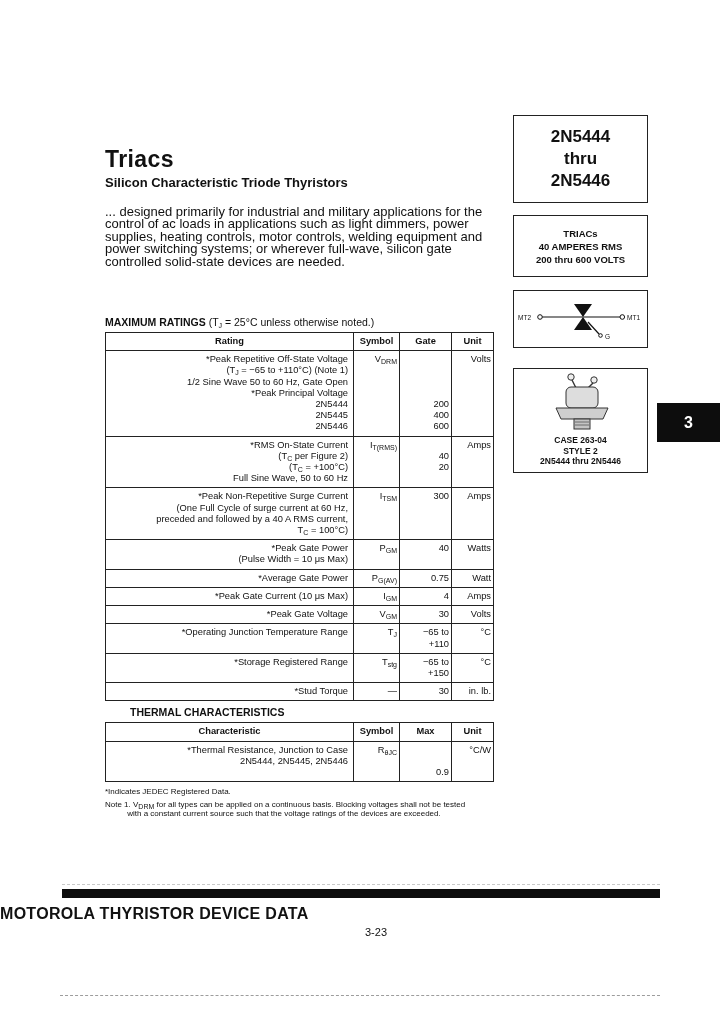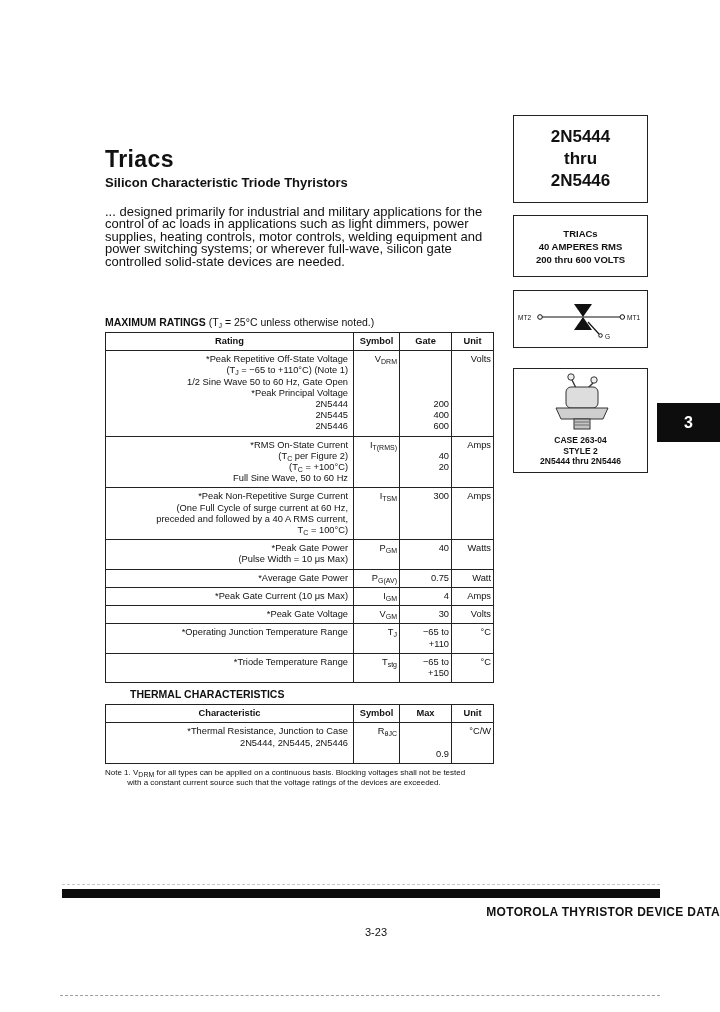--- a/index.html
+++ b/index.html
@@ -40,22 +40,22 @@
   .case-box{height:105px;margin-top:20px;padding-top:2px;}
   .case-line{font-weight:bold;font-size:8.5px;line-height:10.5px;}
 
   .chapter-tab{position:absolute;left:657px;top:403px;width:63px;height:39px;background:#0d0d0d;
                color:#fff;display:flex;align-items:center;justify-content:center;
                font-size:16px;font-weight:bold;}
 
   
   .dash-top{position:absolute;top:884px;left:62px;width:598px;border-top:1px dashed #c9c9c9;}
   .footer-bar{position:absolute;top:889px;left:62px;width:598px;height:9px;background:#0d0d0d;}
-  .footer-title{position:absolute;top:905px;left:0;width:720px;text-align:right;
-                font-size:12px;font-weight:bold;letter-spacing:0.3px;}
+  .footer-title{position:absolute;top:905px;left:0;width:720px;text-align:left;
+                font-size:16px;font-weight:bold;letter-spacing:0.3px;}
   .footer-page{position:absolute;top:926px;left:16px;width:720px;text-align:center;font-size:11px;}
   .dash-bottom{position:absolute;top:995px;left:60px;width:600px;border-top:1px dashed #9d9d9d;}
 </style>
 </head>
 <body>
 
 <div class="page">
 
   <div class="main-col">
     <h1 class="title">Triacs</h1>
@@ -146,24 +146,30 @@
             <td class="c-value">30</td>
             <td class="c-unit">Volts</td>
           </tr>
           <tr>
             <td class="c-rating">*Operating Junction Temperature Range</td>
             <td class="c-symbol">T<sub>J</sub></td>
             <td class="c-value">−65 to +110</td>
             <td class="c-unit">°C</td>
           </tr>
           <tr>
-            <td class="c-rating">*Triode Temperature Range</td>
+            <td class="c-rating">*Storage Registered Range</td>
             <td class="c-symbol">T<sub>stg</sub></td>
             <td class="c-value">−65 to +150</td>
             <td class="c-unit">°C</td>
+          </tr>
+          <tr>
+            <td class="c-rating">*Stud Torque</td>
+            <td class="c-symbol">—</td>
+            <td class="c-value">30</td>
+            <td class="c-unit">in. lb.</td>
           </tr>
         </tbody>
     </table>
 
     <div class="section-title st2">THERMAL CHARACTERISTICS</div>
 
     <table class="dtable thermal">
       <colgroup>
           <col class="w-rating">
           <col class="w-symbol">
@@ -184,20 +190,21 @@
 &nbsp;&nbsp;&nbsp;&nbsp;&nbsp;&nbsp;2N5444, 2N5445, 2N5446</td>
             <td class="c-symbol">R<sub>θJC</sub></td>
             <td class="c-value">
 
 0.9</td>
             <td class="c-unit">°C/W</td>
           </tr>
         </tbody>
     </table>
 
+    <div class="footnote">*Indicates JEDEC Registered Data.</div>
     <div class="footnote note">Note 1. V<sub>DRM</sub> for all types can be applied on a continuous basis. Blocking voltages shall not be tested
 &nbsp;&nbsp;&nbsp;&nbsp;&nbsp;&nbsp;&nbsp;&nbsp;&nbsp;&nbsp;with a constant current source such that the voltage ratings of the devices are exceeded.</div>
   </div>
 
   <div class="side-col">
     <div class="box part-box">
       <div class="part-text">2N5444
 thru
 2N5446</div>
     </div>

